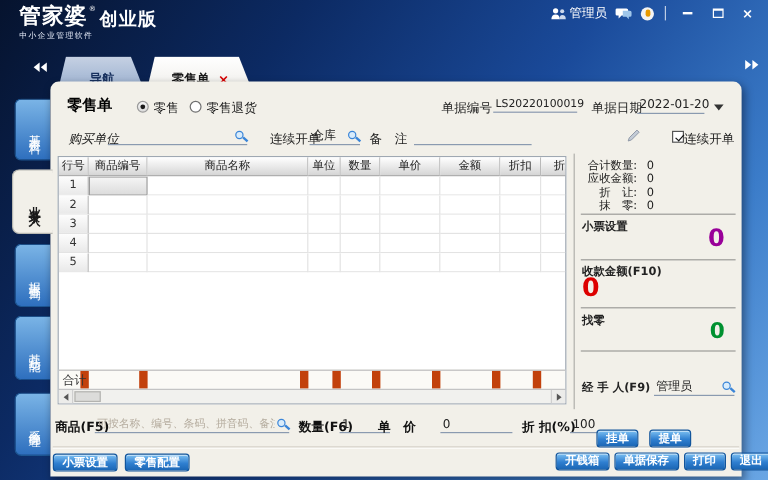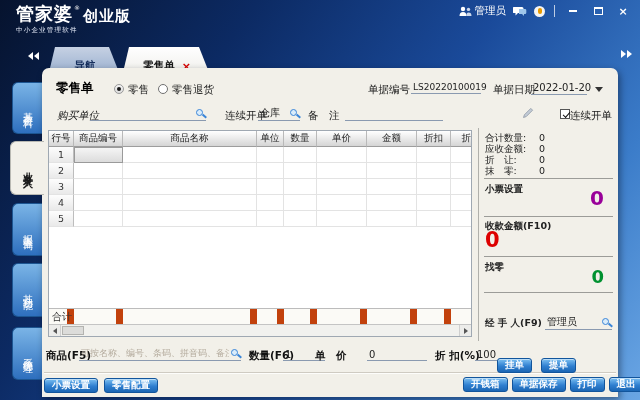--- a/index.html
+++ b/index.html
@@ -101,21 +101,21 @@
   .sarrow{width:12px;height:11px;background:#ececea;border-right:1px solid #cfcfcf;display:flex;align-items:center;justify-content:center;}
   .sarrow.right{margin-left:auto;border-right:none;border-left:1px solid #cfcfcf;}
   .tri.dk-l{border-right:4px solid #555;border-top:3px solid transparent;border-bottom:3px solid transparent;}
   .tri.dk-r{border-left:4px solid #555;border-top:3px solid transparent;border-bottom:3px solid transparent;}
   .sthumb{width:22px;height:9px;background:#dcdcda;border:1px solid #b3b3b0;margin-left:1px;}
 
   
   .rpanel{position:absolute;left:436px;top:60px;width:138px;height:213px;border-left:1px solid #b0b0ab;}
   .stat{position:absolute;left:6px;font-size:9.5px;color:#1a1a1a;white-space:nowrap;}
   .stat .sv{display:inline-block;margin-left:8px;}
-  .stat .sl{display:inline-block;width:46px;}
+  .stat .sl{display:inline-block;width:46px;text-align:right;}
   .rp-hr{position:absolute;left:5px;right:3px;border-top:1px solid #9c9c98;}
   .rp-lab{position:absolute;left:6px;font-size:9.5px;font-weight:bold;color:#222;white-space:nowrap;}
   .big{position:absolute;font-weight:bold;line-height:1;}
   .big.purple{right:12px;top:60px;font-size:20px;color:#990099;}
   .big.red{left:6px;top:102px;font-size:21px;color:#dd0000;}
   .big.green{right:12px;top:140px;font-size:18px;color:#009130;}
   .rp-row{position:absolute;left:6px;right:4px;display:flex;align-items:flex-end;gap:3px;}
   .rp-row .rlab{font-size:9.5px;font-weight:bold;color:#222;white-space:nowrap;}
   .rp-row .rfield{flex:1;border-bottom:1px solid #8a9ab0;height:13px;display:flex;align-items:flex-end;justify-content:flex-end;font-size:10px;color:#222;}
   .rp-row .rfield .txt{margin-right:auto;padding-left:2px;}

